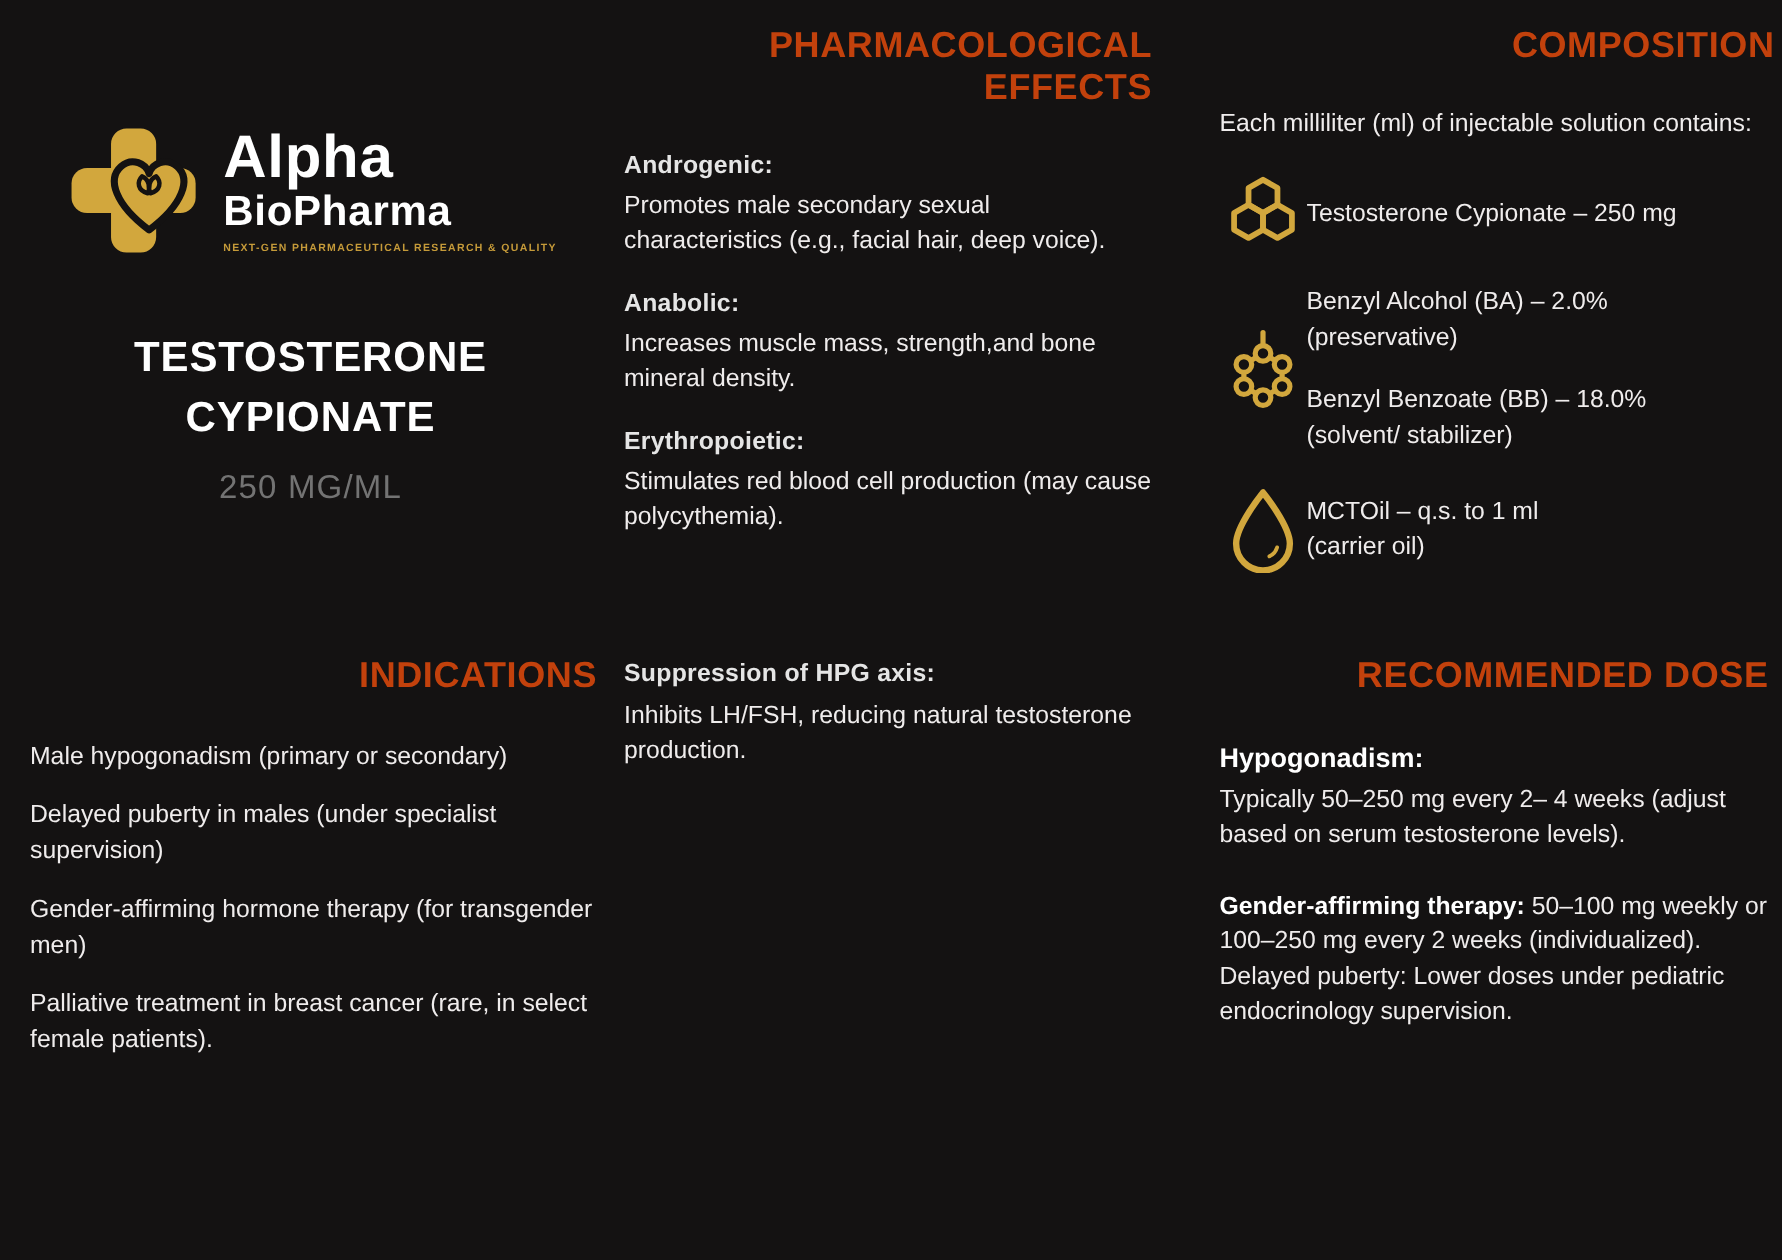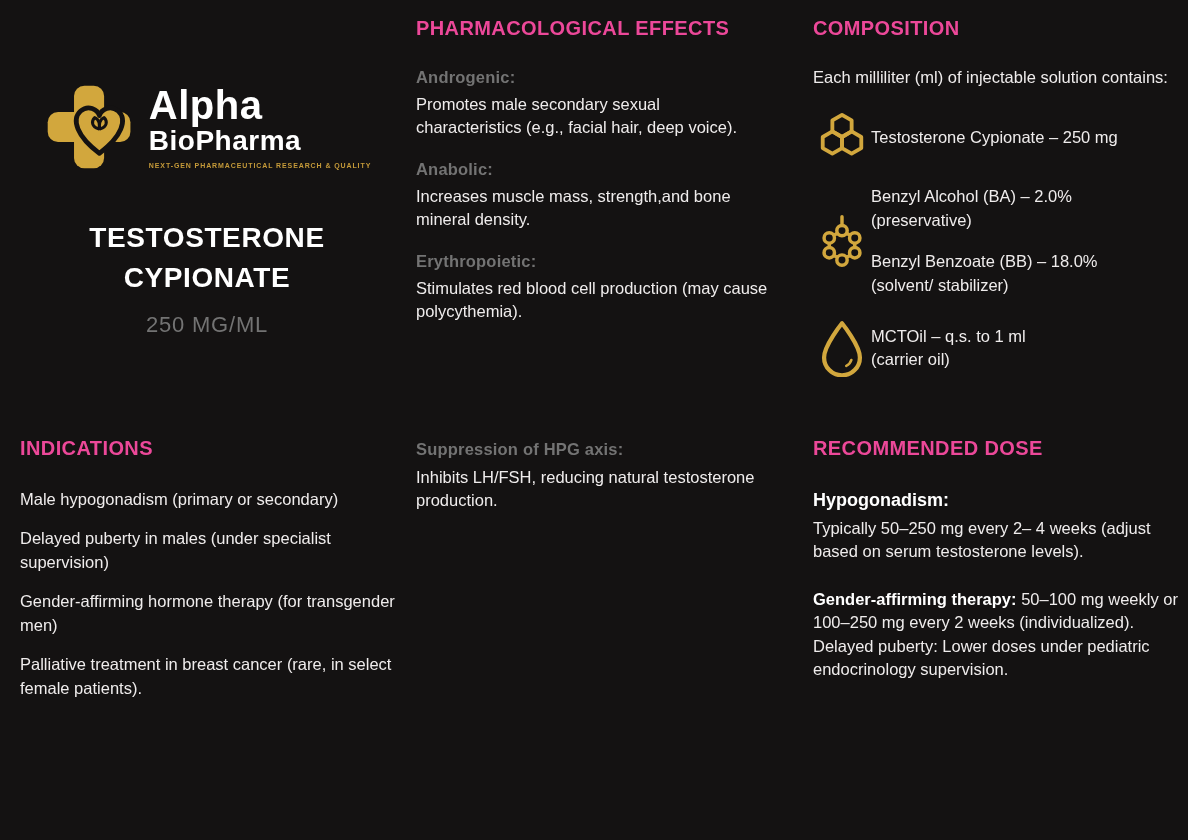--- a/index.html
+++ b/index.html
@@ -10,29 +10,30 @@
     position: relative;
     width: 1188px;
     height: 840px;
     background: #141212;
     color: #efecec;
     overflow: hidden;
   }
 
   
   .h1 {
-    font-size: 20px;
+    font-size: 24px;
     font-weight: 700;
-    color: #ec4899;
+    color: #c2410c;
     letter-spacing: 0.4px;
+    text-align: right;
   }
   .label {
     font-size: 16.5px;
     font-weight: 700;
-    color: #737373;
+    color: #e5e5e5;
     letter-spacing: 0.2px;
   }
   .body-text {
     font-size: 16.5px;
     line-height: 1.42;
     color: #efecec;
     font-weight: 400;
   }
   .pre { white-space: pre-line; }
 

